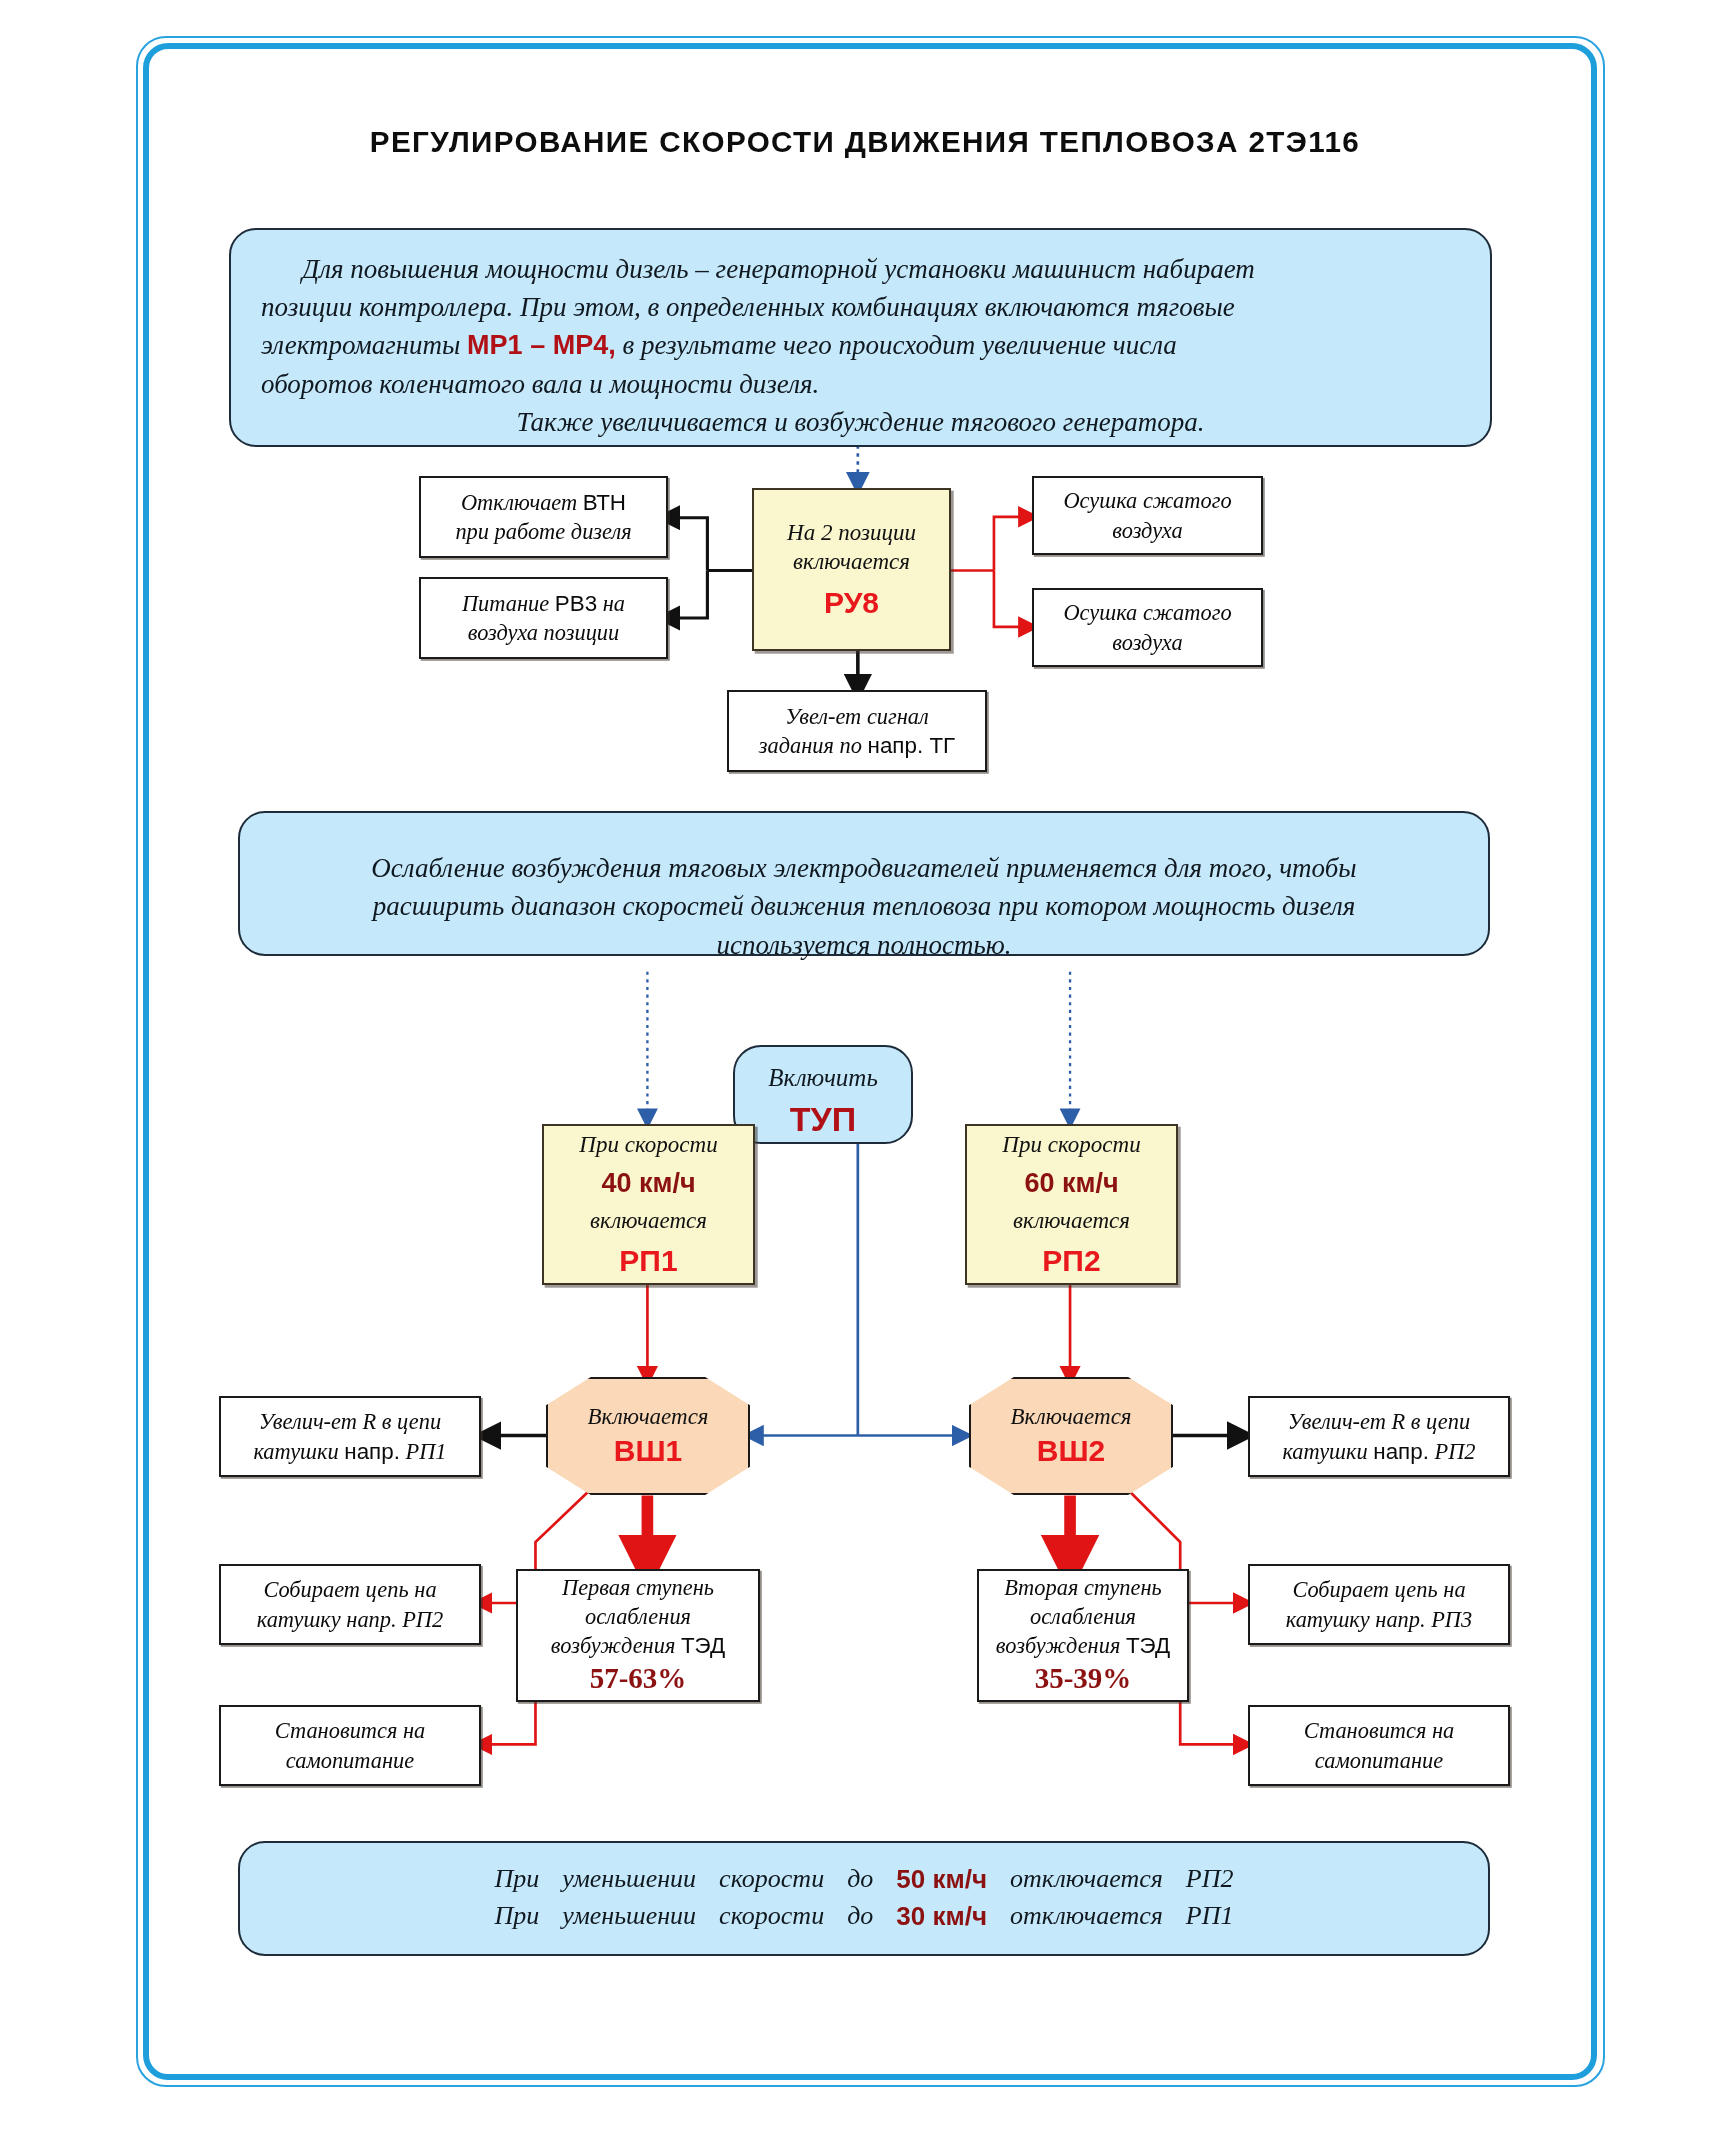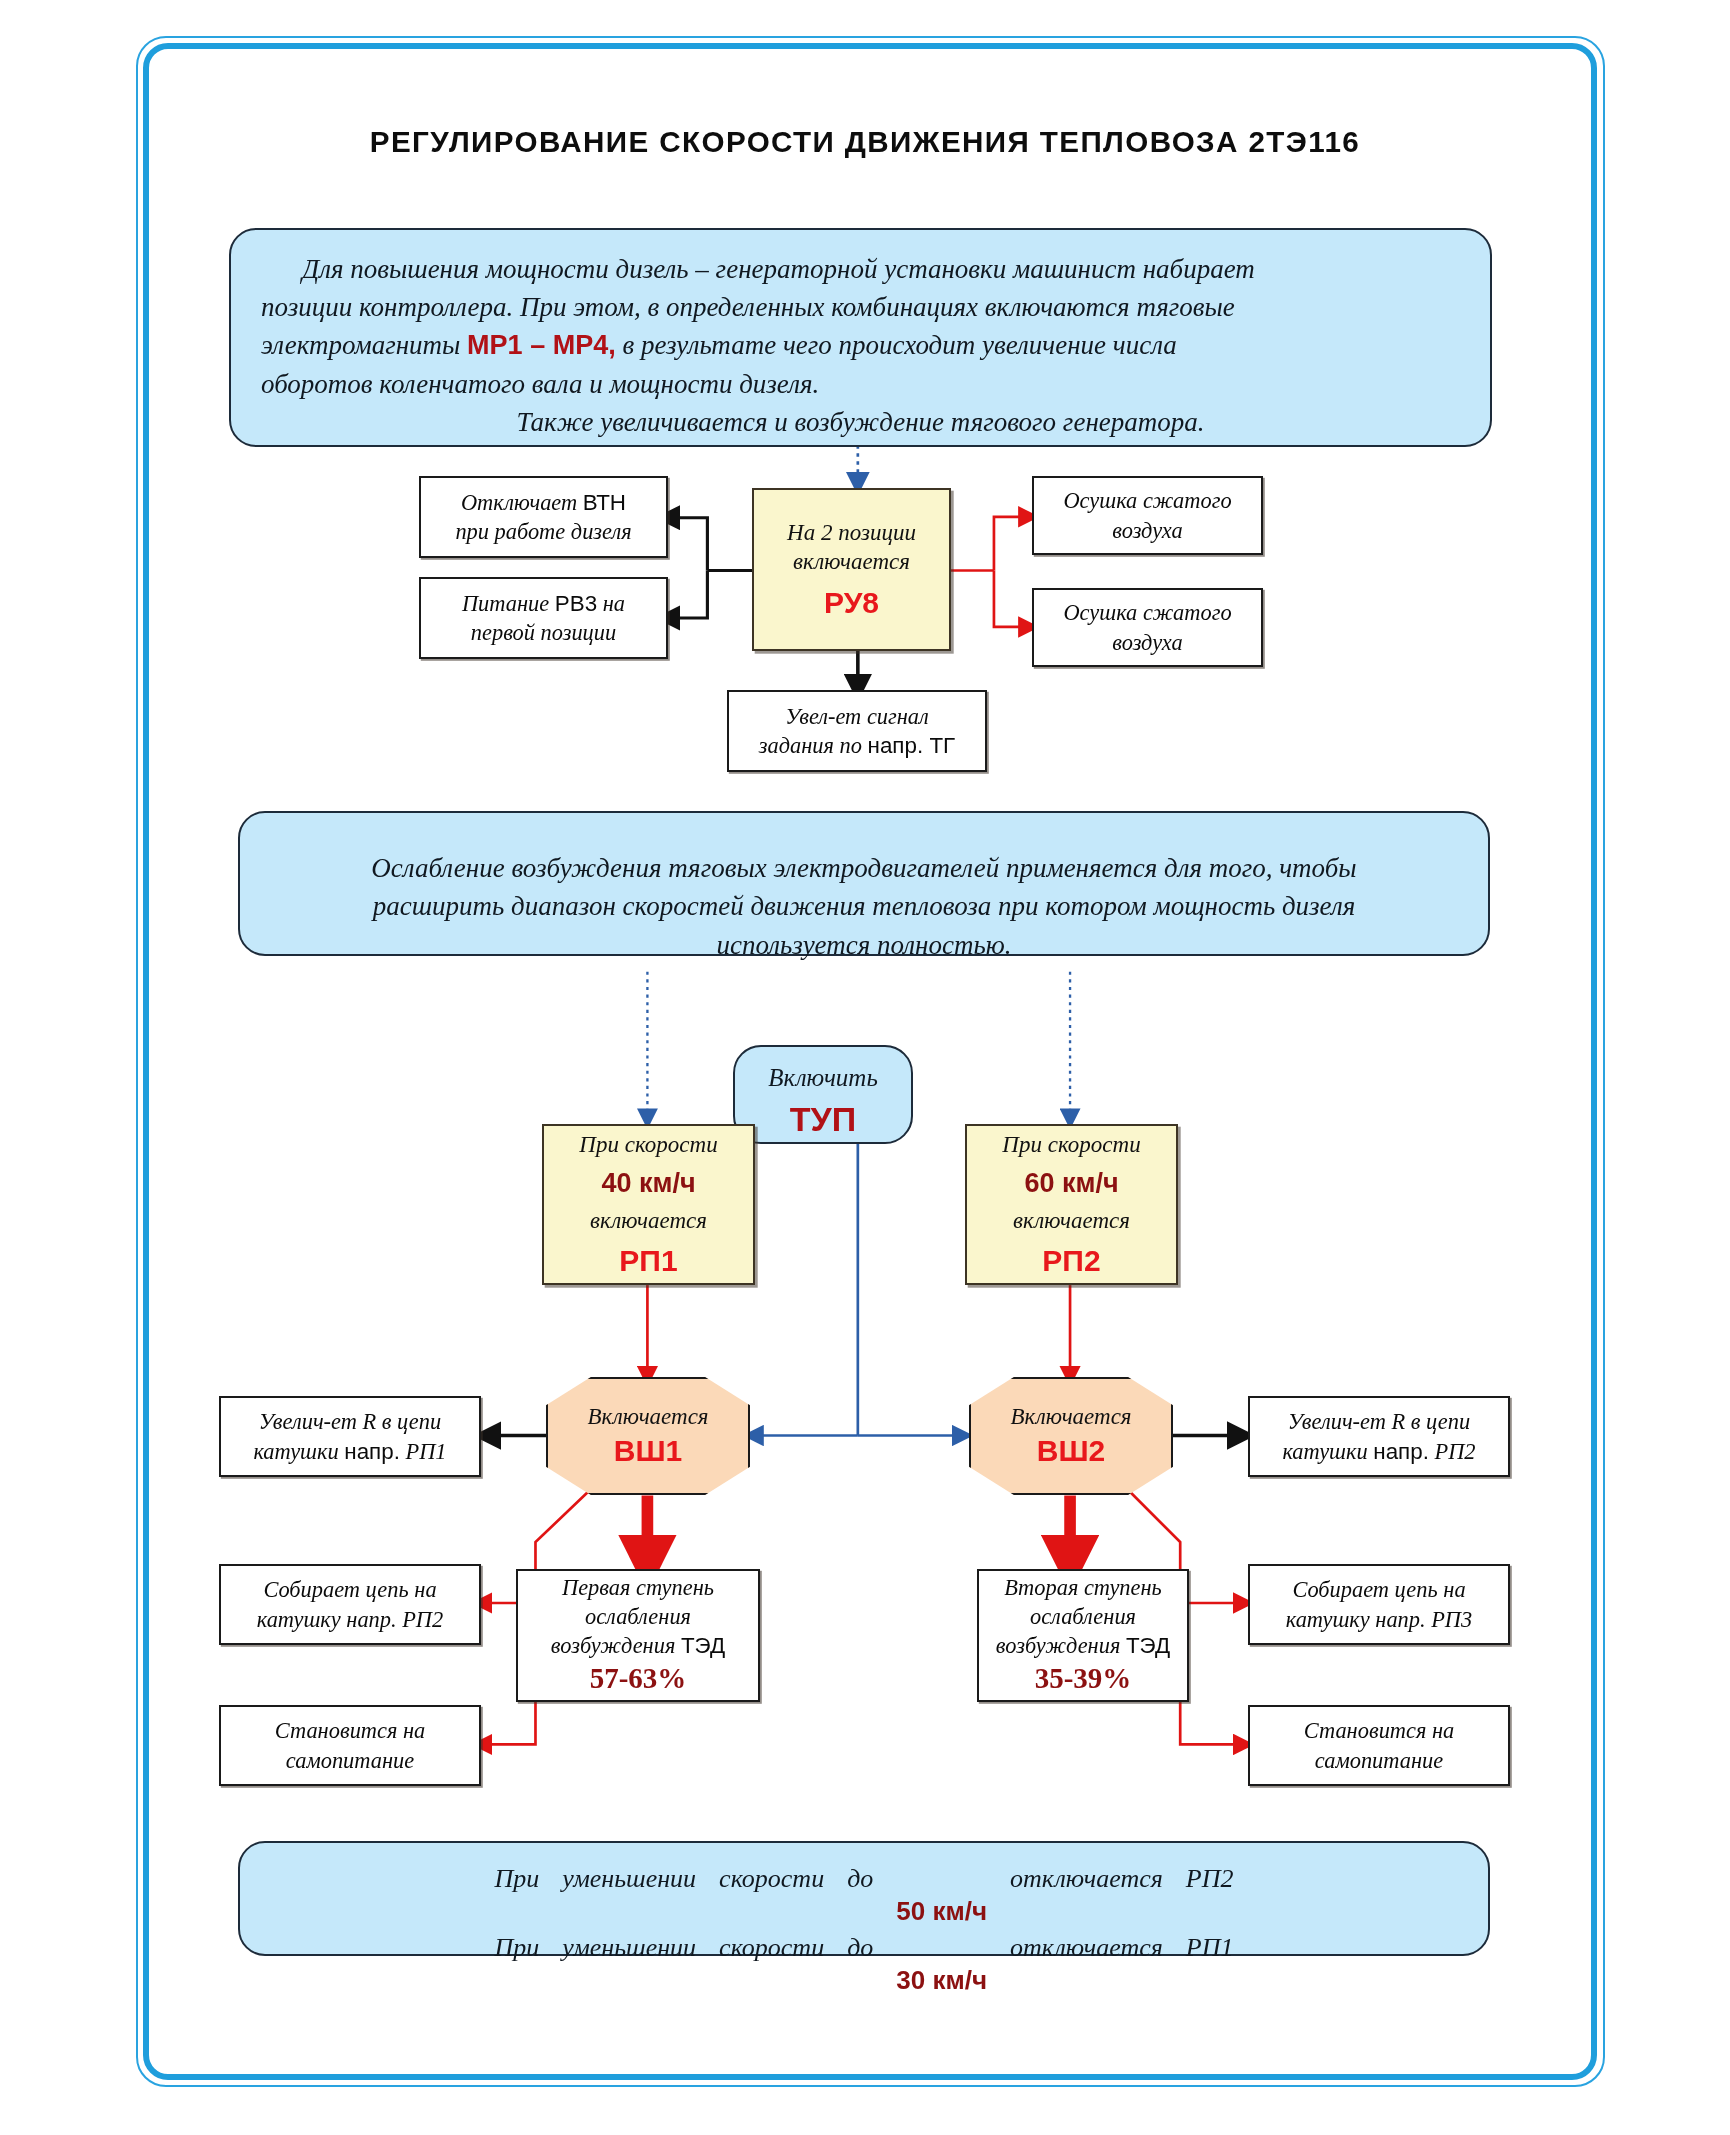--- a/index.html
+++ b/index.html
@@ -21,21 +21,21 @@
   
   .blue-panel{position:absolute;background:#c5e8fa;border:2.2px solid #1d2b3a;
      border-radius:27px;box-sizing:border-box;
      font-style:italic;font-size:27px;line-height:1.42;color:#101820;
      text-align:center;padding:19.7px 30px;}
   .blue-panel.justified{text-align:left;margin-top:20px;}
   .blue-panel .ind{display:inline-block;width:41px;}
   .red-b{color:#b11116;font-weight:bold;font-style:normal;
      font-family:"Liberation Sans",sans-serif;}
   .dark-red-b{color:#8c1111;font-weight:bold;font-style:normal;
-     font-family:"Liberation Sans",sans-serif;margin-top:32px;}
+     font-family:"Liberation Sans",sans-serif;}
 
   
   .wbox{position:absolute;background:#ffffff;border:2.2px solid #1a1a1a;
      box-sizing:border-box;display:flex;align-items:center;justify-content:center;
      text-align:center;font-style:italic;font-size:22.4px;line-height:1.3;color:#0b0b0b;
      padding:3.6px 7.2px;box-shadow:1.8px 1.8px 0 rgba(60,50,40,.55);}
   .wbox .up{font-style:normal;font-family:"Liberation Sans",sans-serif;}
 
   
   .ybox{position:absolute;background:#faf6cd;border:2.2px solid #3d3424;
@@ -144,21 +144,21 @@
   <div class="wbox" style="left:419px;top:476px;width:249px;height:82px;">
     <div>
       <span>Отключает </span><span class="up">ВТН</span><br>
       <span>при работе дизеля</span>
     </div>
   </div>
 
   <div class="wbox" style="left:419px;top:577px;width:249px;height:82px;">
     <div>
       <span>Питание </span><span class="up">РВ3</span><span> на</span><br>
-      <span>первой позиции</span>
+      <span>воздуха позиции</span>
     </div>
   </div>
 
   <div class="wbox" style="left:1032px;top:476px;width:231px;height:79px;">
     <div>Осушка сжатого воздуха</div>
   </div>
   <div class="wbox" style="left:1032px;top:588px;width:231px;height:79px;">
     <div>Осушка сжатого воздуха</div>
   </div>
 

